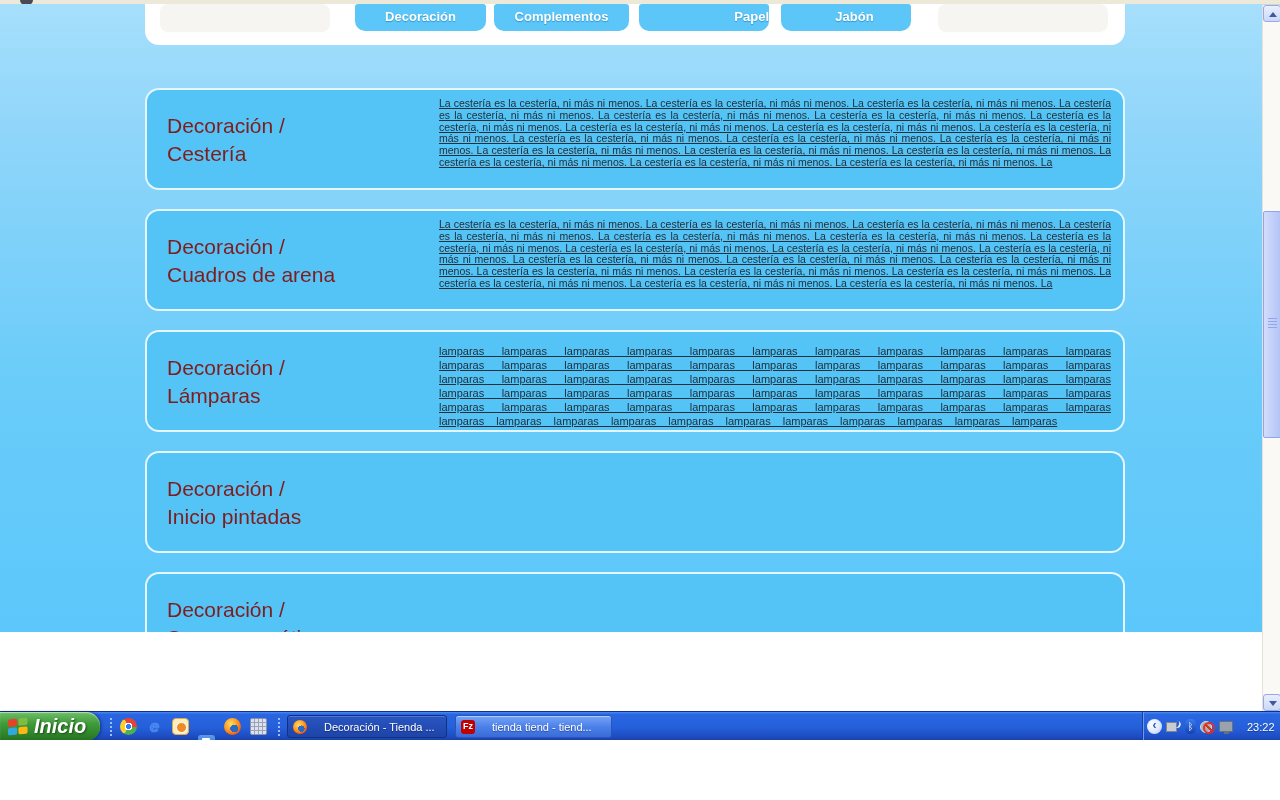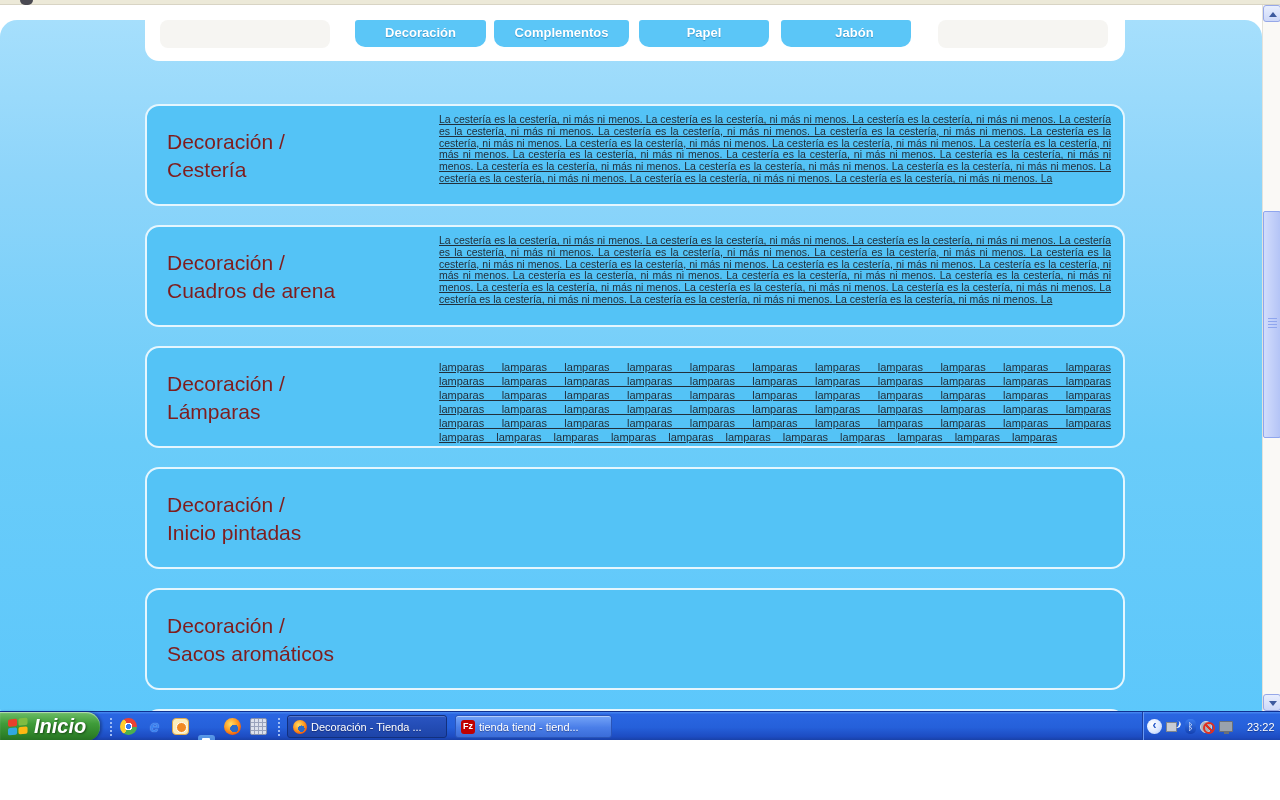--- a/index.html
+++ b/index.html
@@ -4,34 +4,34 @@
 <style>
   * { margin:0; padding:0; box-sizing:border-box; }
   html,body { width:1280px; height:800px; font-family:"Liberation Sans", sans-serif; background:#fff; }
   #screen { position:relative; width:1280px; height:800px; background:#fff; overflow:hidden; }
 
   
   #chrome-strip { position:absolute; left:0; top:0; width:1280px; height:5px; background:#ece9d8; border-bottom:1px solid #d8d4c4; }
   #chrome-fragment { position:absolute; left:20px; top:0; width:13px; height:5px; background:#4a4a52; border-radius:0 0 7px 7px; }
 
   
-  #viewport { position:absolute; left:0; top:20px; width:1262px; height:706px;
-    background:linear-gradient(180deg,#a6dffc 0%, #8ed5fa 22%, #6accf9 60%, #5cc7fb 100%); overflow:hidden;border-radius:17px; }
+  #viewport { position:absolute; left:0; top:4px; width:1262px; height:628px;
+    background:linear-gradient(180deg,#a6dffc 0%, #8ed5fa 22%, #6accf9 60%, #5cc7fb 100%); overflow:hidden; }
 
   
   #header-panel { position:absolute; left:145px; top:0; width:980px; height:41px; background:#fff; border-radius:0 0 14px 14px; }
   .ghost-btn { position:absolute; top:0; height:28px; background:#f6f5f2; border-radius:8px; }
   #ghost-left  { left:15px;  width:170px; }
   #ghost-right { left:793px; width:170px; }
   .nav-btn { position:absolute; top:0; height:27px; background:#5bc6f7; border-radius:3px 3px 10px 10px;
     color:#fff; font-weight:bold; font-size:13px; text-align:center; line-height:25px; cursor:pointer;
     text-shadow:0 1px 1px rgba(0,90,150,.45); }
   #nav-0 { left:210px; width:131px; }
   #nav-1 { left:349px; width:135px; }
-  #nav-2 { left:494px; width:130px; }
+  #nav-2 { left:494px; width:130px;text-align:right; }
   #nav-3 { left:636px; width:130px;padding-left:17px; }
 
   
   .section-card { position:absolute; left:145px; width:980px; height:102px; background:#54c3f6;
     border:2px solid rgba(255,255,255,.85); border-radius:14px; }
   #sec-0 { top:84px; } #sec-1 { top:205px; } #sec-2 { top:326px; }
   #sec-3 { top:447px; } #sec-4 { top:568px; } #sec-5 { top:689px; }
   .section-title { position:absolute; left:20px; top:22px; color:#7f1d1d; font-size:21px; line-height:28px; font-weight:400; }
   .section-body { position:absolute; left:292px; top:8px; width:672px; height:92px; overflow:hidden;
     color:#22303c; font-size:10.5px; line-height:11.8px; text-align:justify;text-decoration:underline; }
@@ -85,21 +85,21 @@
                      repeating-linear-gradient(90deg, transparent 0 3px, #9aa3bc 3px 4px); }
   .filezilla-icon { background:#bf0000; border-radius:3px; color:#fff; font-weight:bold; font-size:9px;
     text-align:center; line-height:13px; }
 
   .task-btn { position:absolute; top:3px; height:23px; border-radius:3px; display:flex; align-items:center;
     padding:8px 5px; color:#fff; font-size:11px; cursor:pointer; white-space:nowrap; overflow:hidden; }
   #task-0 { left:287px; width:160px; background:linear-gradient(180deg,#2a55c2,#1d44a8);
     border:1px solid #12307e; box-shadow:inset 0 1px 0 rgba(255,255,255,.2); }
   #task-1 { left:455px; width:157px; background:linear-gradient(180deg,#74a4f8,#4a7ee8 55%,#3a6cd8);
     border:1px solid #2a55b8; box-shadow:inset 0 1px 0 rgba(255,255,255,.45); }
-  .task-icon { width:14px; height:14px; flex:0 0 14px; margin-right:4px; }
+  .task-icon { width:14px; height:14px; flex:0 0 14px; margin-right:17px; }
   .task-label { text-shadow:0 1px 1px rgba(0,0,40,.4); }
 
   
   #tray { position:absolute; right:0; top:0; width:138px; height:29px;
     background:linear-gradient(180deg,#4a8cf2 0%, #2a66e2 8%, #2560da 55%, #1d4cc2 88%, #1941a8 100%);
     border-left:1px solid #1a3f9f; box-shadow:inset 1px 0 0 #6a9af2; display:flex; align-items:center; }
   .tray-icon { margin-left:4px; }
   .chevron-circle { width:15px; height:15px; border-radius:50%;
     background:radial-gradient(circle at 35% 35%, #fff, #dce8ff 55%, #aac2f6); color:#2558c8;
     font-size:12px; font-weight:bold; line-height:13px; text-align:center; cursor:pointer; }

